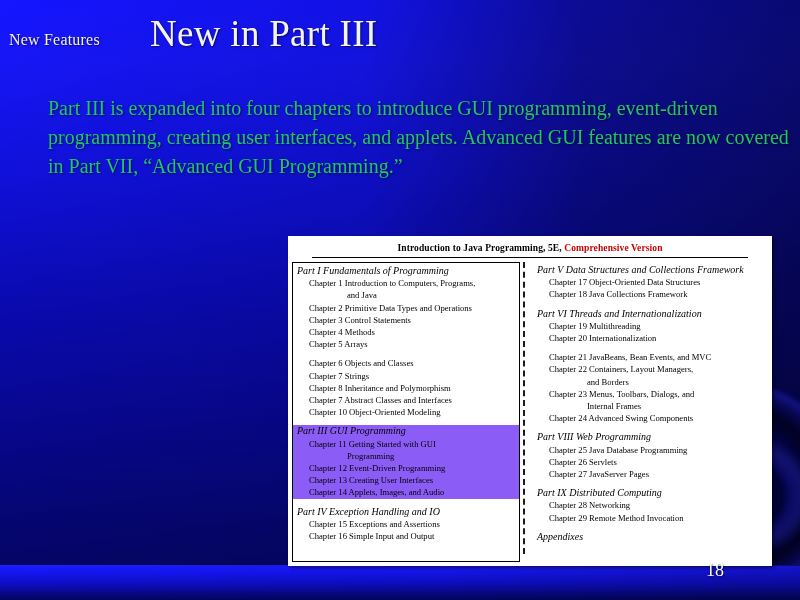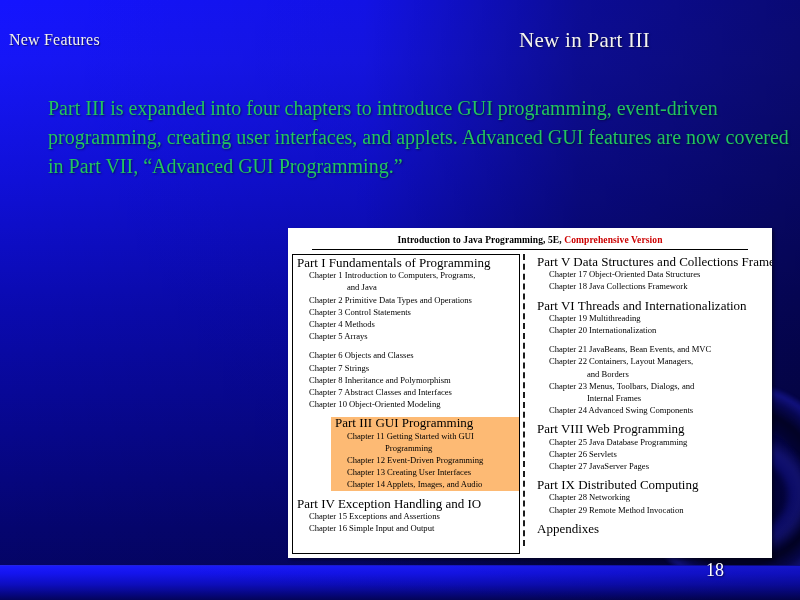--- a/index.html
+++ b/index.html
@@ -110,25 +110,25 @@
     top: 31px;
     color: #f2f2ee;
     font-size: 16px;
     letter-spacing: .2px;
     text-shadow: 1px 1px 1px rgba(0,0,0,.55);
     white-space: nowrap;
   }
   .slide-title {
     position: absolute;
     left: 150px;
-    top: 28px;
+    top: 12px;
     width: 500px;
-    text-align: right;
+    text-align: left;
     color: #f4f4ef;
-    font-size: 21px;
+    font-size: 37px;
     letter-spacing: .3px;
     text-shadow: 1px 1px 2px rgba(0,0,0,.55);
     white-space: nowrap;
   }
   .body-copy {
     position: absolute;
     left: 48px;
     top: 94px;
     width: 752px;
     color: #22c55e;
@@ -142,21 +142,21 @@
     top: 560px;
     color: #ffffff;
     font-size: 18px;
     text-shadow: 1px 1px 2px rgba(0,0,0,.6);
   }
 
   
   .toc-panel {
     position: absolute;
     left: 288px;
-    top: 228px;
+    top: 236px;
     width: 484px;
     height: 330px;
     background: #ffffff;
     box-shadow: 2px 2px 3px rgba(0,0,0,.45);
     font-family: "Liberation Serif", "DejaVu Serif", serif;
     color: #000;
     overflow: hidden;
   }
   .toc-header {
     text-align: center;
@@ -193,28 +193,28 @@
     height: 292px;
   }
   .toc-col-right {
     width: 222px;
     box-sizing: border-box;
   }
   .toc-group {
     padding: 0 2px;
   }
   .toc-group.highlight {
-    background: #fdba74;
-    margin-left: 38px;
+    background: #8b5cf6;
   }
   .toc-part {
-    font-size: 13px;
+    font-size: 10px;
     line-height: 12.2px;
     padding-left: 2px;
     white-space: nowrap;
+    font-style: italic;
   }
   .toc-chapter {
     font-size: 8.6px;
     line-height: 12.2px;
     padding-left: 14px;
     white-space: nowrap;
   }
   .toc-chapter.cont {
     padding-left: 52px;
   }

